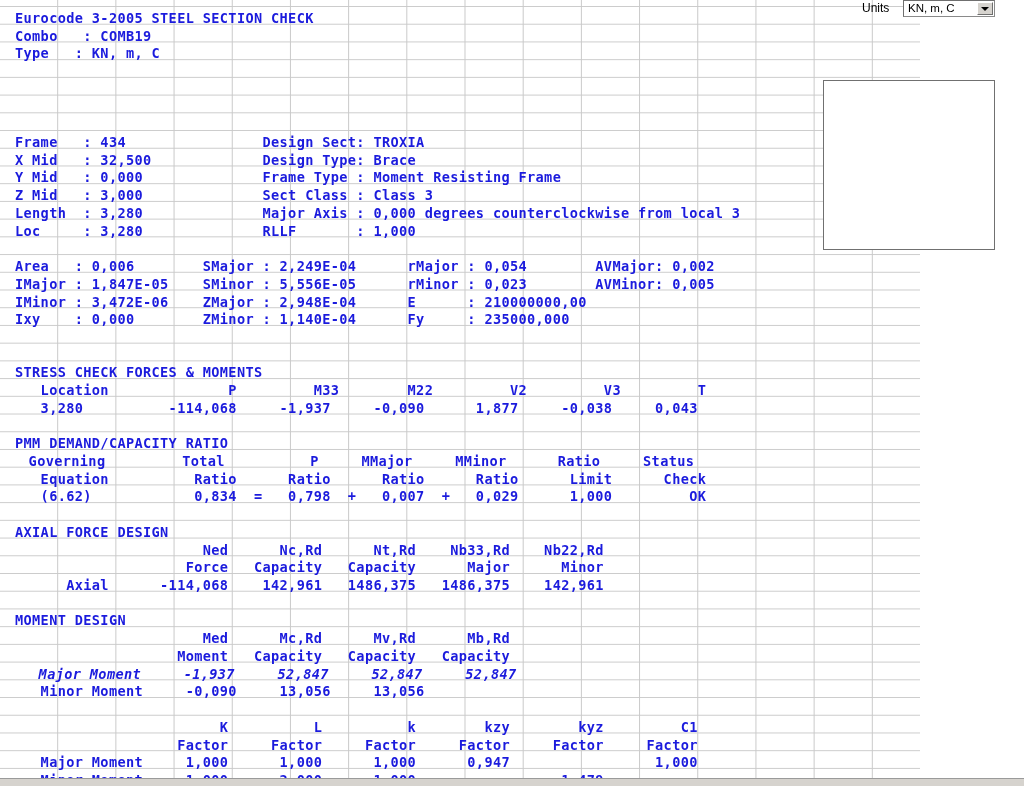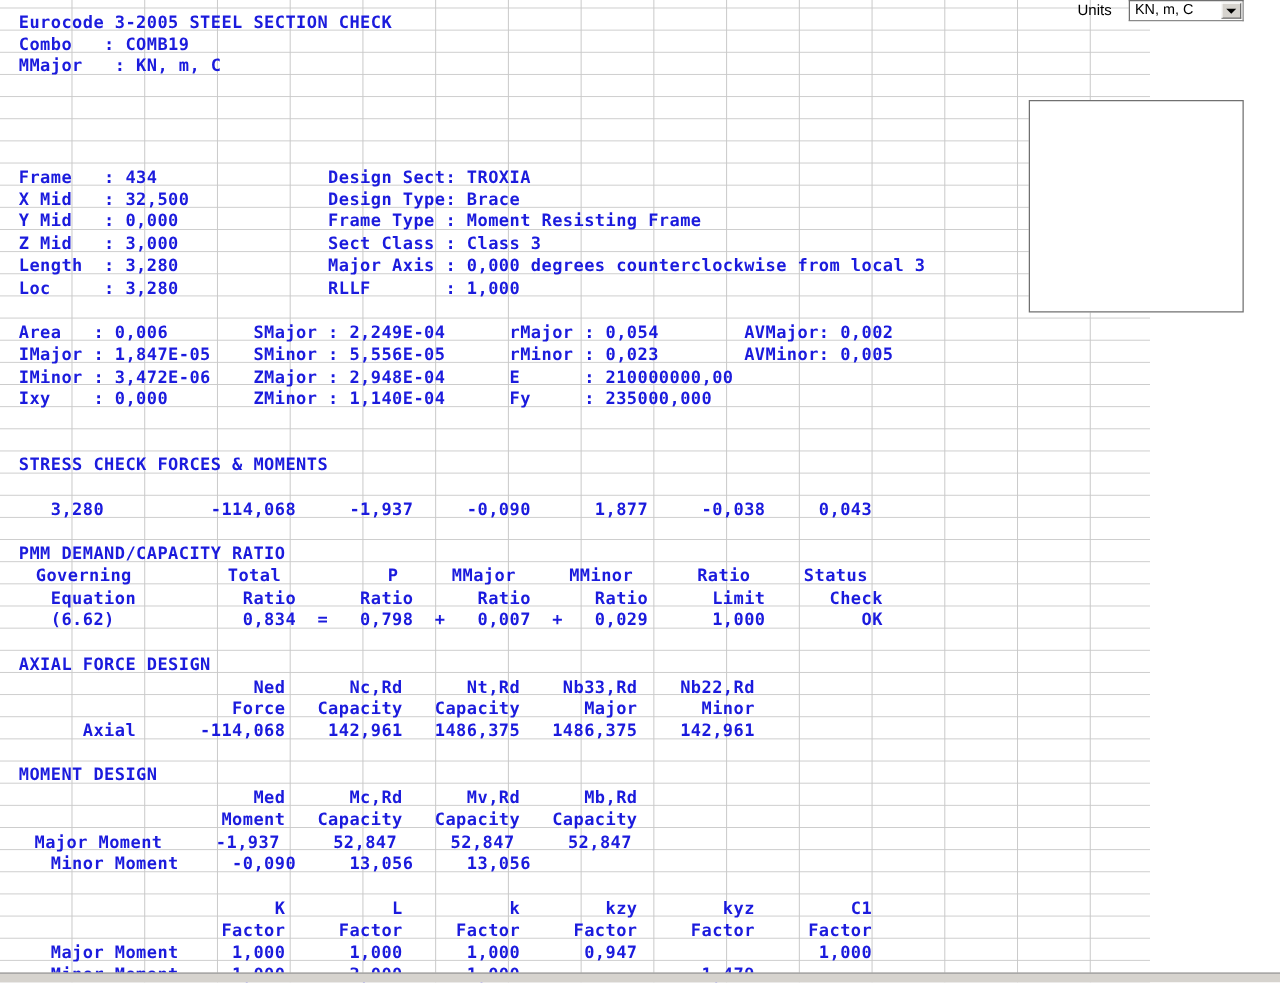--- a/index.html
+++ b/index.html
@@ -113,45 +113,46 @@
 </head>
 <body>
 
 <div id="root">
 
   <div id="section-preview"></div>
 
   <div id="report">
       <div class="line" style="top: 10px; padding-left: 15px;">Eurocode 3-2005 STEEL SECTION CHECK</div>
       <div class="line" style="top: 27.72px; padding-left: 15px;">Combo   : COMB19</div>
-      <div class="line" style="top: 45.44px; padding-left: 15px;">MMajor   : KN, m, C</div>
+      <div class="line" style="top: 45.44px; padding-left: 15px;">Type   : KN, m, C</div>
       <div class="line" style="top: 134.04px; padding-left: 15px;">Frame   : 434                Design Sect: TROXIA</div>
       <div class="line" style="top: 151.76px; padding-left: 15px;">X Mid   : 32,500             Design Type: Brace</div>
       <div class="line" style="top: 169.48px; padding-left: 15px;">Y Mid   : 0,000              Frame Type : Moment Resisting Frame</div>
       <div class="line" style="top: 187.2px; padding-left: 15px;">Z Mid   : 3,000              Sect Class : Class 3</div>
       <div class="line" style="top: 204.92px; padding-left: 15px;">Length  : 3,280              Major Axis : 0,000 degrees counterclockwise from local 3</div>
       <div class="line" style="top: 222.64px; padding-left: 15px;">Loc     : 3,280              RLLF       : 1,000</div>
       <div class="line" style="top: 258.08px; padding-left: 15px;">Area   : 0,006        SMajor : 2,249E-04      rMajor : 0,054        AVMajor: 0,002</div>
       <div class="line" style="top: 275.8px; padding-left: 15px;">IMajor : 1,847E-05    SMinor : 5,556E-05      rMinor : 0,023        AVMinor: 0,005</div>
       <div class="line" style="top: 293.52px; padding-left: 15px;">IMinor : 3,472E-06    ZMajor : 2,948E-04      E      : 210000000,00</div>
       <div class="line" style="top: 311.24px; padding-left: 15px;">Ixy    : 0,000        ZMinor : 1,140E-04      Fy     : 235000,000</div>
       <div class="line" style="top: 364.4px; padding-left: 15px;">STRESS CHECK FORCES &amp; MOMENTS</div>
+      <div class="line" style="top: 382.12px; padding-left: 15px;">   Location              P         M33        M22         V2         V3         T</div>
       <div class="line" style="top: 399.84px; padding-left: 15px;">   3,280          -114,068     -1,937     -0,090      1,877     -0,038     0,043</div>
       <div class="line" style="top: 435.28px; padding-left: 15px;">PMM DEMAND/CAPACITY RATIO</div>
       <div class="line" style="top: 453px; padding-left: 3px;">   Governing         Total          P     MMajor     MMinor      Ratio     Status</div>
       <div class="line" style="top: 470.72px; padding-left: 15px;">   Equation          Ratio      Ratio      Ratio      Ratio      Limit      Check</div>
       <div class="line" style="top: 488.44px; padding-left: 15px;">   (6.62)            0,834  =   0,798  +   0,007  +   0,029      1,000         OK</div>
       <div class="line" style="top: 523.88px; padding-left: 15px;">AXIAL FORCE DESIGN</div>
       <div class="line" style="top: 541.6px; padding-left: 15px;">                      Ned      Nc,Rd      Nt,Rd    Nb33,Rd    Nb22,Rd</div>
       <div class="line" style="top: 559.32px; padding-left: 15px;">                    Force   Capacity   Capacity      Major      Minor</div>
       <div class="line" style="top: 577.04px; padding-left: 15px;">      Axial      -114,068    142,961   1486,375   1486,375    142,961</div>
       <div class="line" style="top: 612.48px; padding-left: 15px;">MOMENT DESIGN</div>
       <div class="line" style="top: 630.2px; padding-left: 15px;">                      Med      Mc,Rd      Mv,Rd      Mb,Rd</div>
       <div class="line" style="top: 647.92px; padding-left: 15px;">                   Moment   Capacity   Capacity   Capacity</div>
-      <div class="line" style="top: 665.64px; padding-left: 2px;">   Major Moment     -1,937     52,847     52,847     52,847</div>
+      <div class="line" style="top: 665.64px; padding-left: 13px; font-style: italic;">   Major Moment     -1,937     52,847     52,847     52,847</div>
       <div class="line" style="top: 683.36px; padding-left: 15px;">   Minor Moment     -0,090     13,056     13,056</div>
       <div class="line" style="top: 718.8px; padding-left: 15px;">                        K          L          k        kzy        kyz         C1</div>
       <div class="line" style="top: 736.52px; padding-left: 15px;">                   Factor     Factor     Factor     Factor     Factor     Factor</div>
       <div class="line" style="top: 754.24px; padding-left: 15px;">   Major Moment     1,000      1,000      1,000      0,947                 1,000</div>
       <div class="line" style="top: 771.96px; padding-left: 15px;">   Minor Moment     1,000      2,000      1,000                 1,479</div>
     </div>
 
   <div id="units-bar">
     <div id="units-label">Units</div>
     <div id="units-select">

